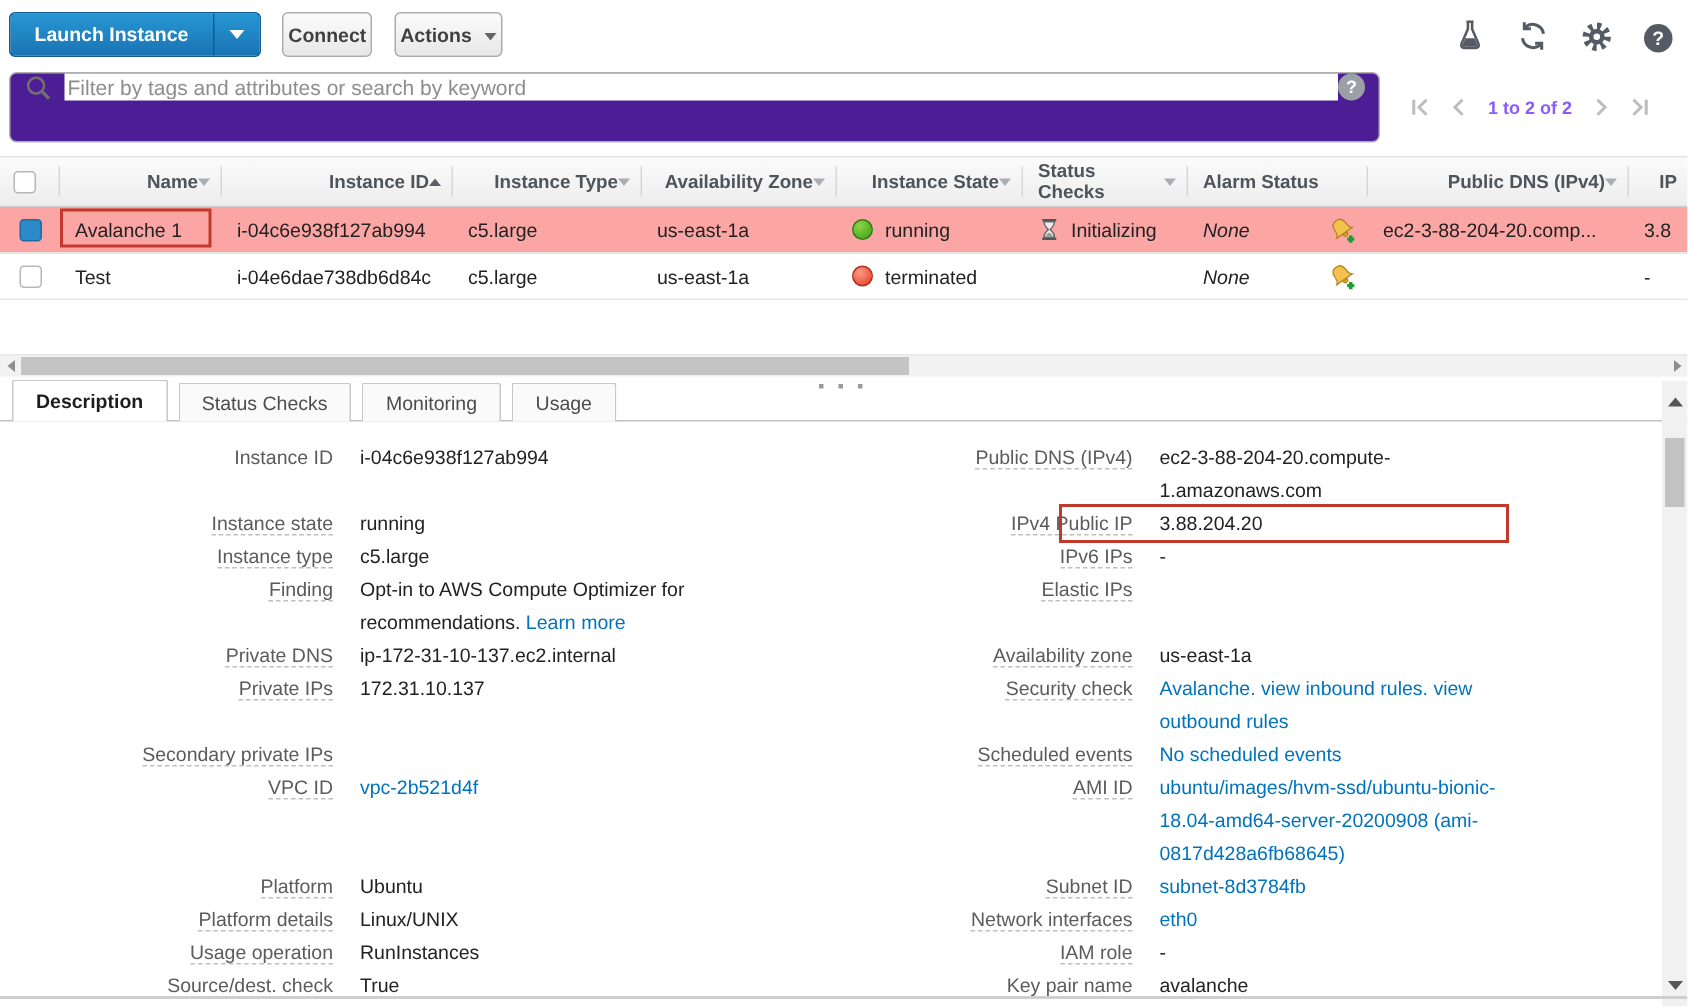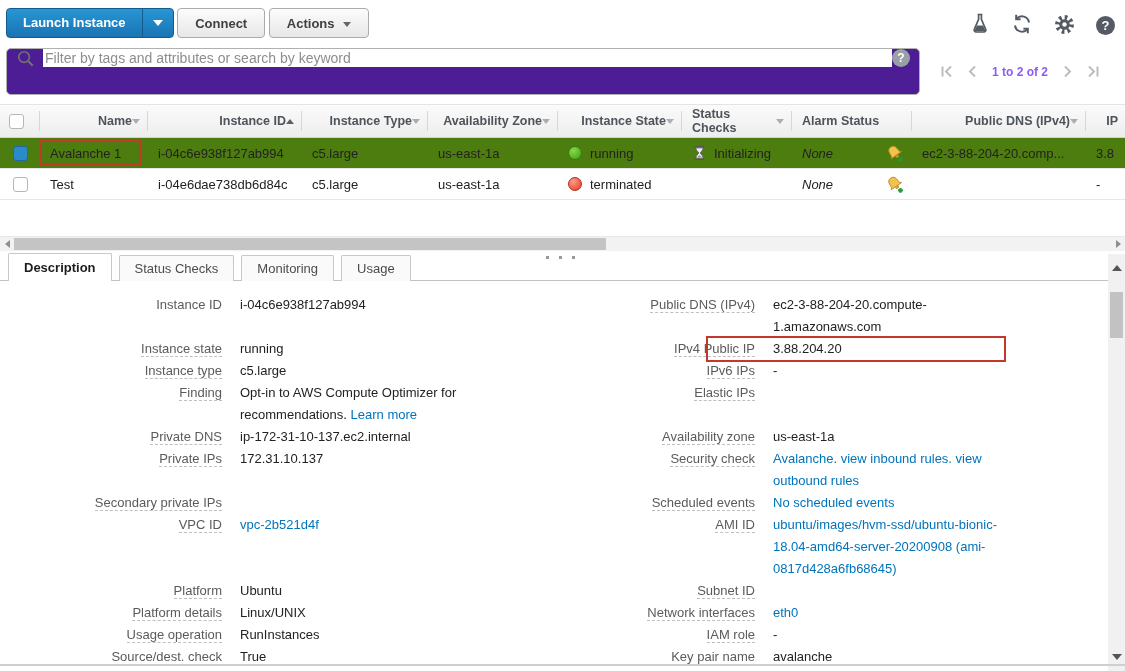--- a/index.html
+++ b/index.html
@@ -10,21 +10,21 @@
   }
   
   .toolbar{position:relative;height:46px;padding:8px 0 0 6px;box-sizing:border-box;background:#fff}
   .btn{display:inline-flex;align-items:center;height:30px;box-sizing:border-box;border-radius:4px;
        font-weight:bold;font-size:13px;cursor:pointer;vertical-align:top}
   .btn-blue{background:linear-gradient(#2796d3,#1a74b4);border:1px solid #135a8f;color:#fff;padding:0}
   .btn-blue .main{padding:0 16px;line-height:28px}
   .btn-blue .caretbox{width:30px;height:28px;display:flex;align-items:center;justify-content:center;
        border-left:1px solid #135a8f}
   .caret-down-w{width:0;height:0;border-left:5px solid transparent;border-right:5px solid transparent;border-top:6px solid #fff}
-  .btn-gray{background:linear-gradient(#fcfcfc,#e7e7e7);border:1px solid #ababab;color:#404040;padding:0 17px;margin-left:0;gap:8px}
+  .btn-gray{background:linear-gradient(#fcfcfc,#e7e7e7);border:1px solid #ababab;color:#404040;padding:0 3px;margin-left:11px;gap:8px}
   .chev{width:0;height:0;border-left:4px solid transparent;border-right:4px solid transparent;border-top:5px solid #666;margin-top:2px}
   .top-icons{position:absolute;right:10px;top:13px;display:flex;gap:21px;align-items:center}
   .qcircle{width:19px;height:19px;border-radius:50%;background:#545b64;color:#fff;font-weight:bold;
        font-size:13px;display:flex;align-items:center;justify-content:center}
   
   .filterbar{display:flex;align-items:center;padding:2px 6px 9px 6px}
   .filter-box{width:914px;height:47px;border:1px solid #b0b0b0;border-radius:5px;background:#4c1d95;
        display:flex;align-items:flex-start;padding:0 9px;box-sizing:border-box}
   .filter-box input{flex:1;border:none;outline:none;font-size:14px;color:#333;margin-left:8px;font-family:inherit}
   .filter-box input::placeholder{color:#8d8d8d}
@@ -35,21 +35,21 @@
   
   .thead{display:flex;height:32px;background:linear-gradient(#fbfbfb,#ededed);
        border-top:1px solid #e4e4e4;border-bottom:1px solid #d2d2d2;
        align-items:center;font-weight:bold;color:#4e545b;font-size:12.5px}
   .th{display:flex;align-items:center;justify-content:flex-end;height:20px;
        padding:0 7px 0 10px;border-right:1px solid #d7d7d7;box-sizing:border-box}
   .th:last-child{border-right:none}
   .sort-desc{width:0;height:0;border-left:4px solid transparent;border-right:4px solid transparent;border-top:5px solid #a9aeb4}
   .sort-asc{width:0;height:0;border-left:4px solid transparent;border-right:4px solid transparent;border-bottom:5px solid #5a6066}
   .trow{display:flex;height:30px;align-items:center;border-bottom:1px solid #e7e7e7;font-size:13px;color:#222}
-  .trow.selected{background:#4d7c0f}
+  .trow.selected{background:#fca5a5}
   .td{padding-left:10px;box-sizing:border-box;white-space:nowrap;overflow:hidden;display:flex;align-items:center;height:100%}
   .c-cb{width:40px;justify-content:center;padding-left:0}
   .c-name{width:108px;position:relative}
   .c-id{width:154px}.c-type{width:126px}.c-az{width:130px}
   .c-state{width:124px}.c-checks{width:110px}
   .c-alarm{width:120px;justify-content:space-between;padding-right:8px}
   .c-dns{width:174px}.c-ip{width:39px}
   .cb{width:15px;height:15px;border:1px solid #b6b6b6;border-radius:3px;background:#fff;box-sizing:border-box}
   .cb.checked{background:#2b8bca;border-color:#1d6ba0}
   .dot{width:12px;height:12px;border-radius:50%;margin-right:8px;flex:none}
@@ -408,20 +408,21 @@
       </div>
     </div>
 
     <div class="drow">
       <div class="dleft">
         <div class="dlabel"><span>Platform</span></div>
         <div class="dvalue">Ubuntu</div>
       </div>
       <div class="dright">
         <div class="dlabel"><span>Subnet ID</span></div>
+        <div class="dvalue"><a class="link">subnet-8d3784fb</a></div>
       </div>
     </div>
 
     <div class="drow">
       <div class="dleft">
         <div class="dlabel"><span>Platform details</span></div>
         <div class="dvalue">Linux/UNIX</div>
       </div>
       <div class="dright">
         <div class="dlabel"><span>Network interfaces</span></div>

